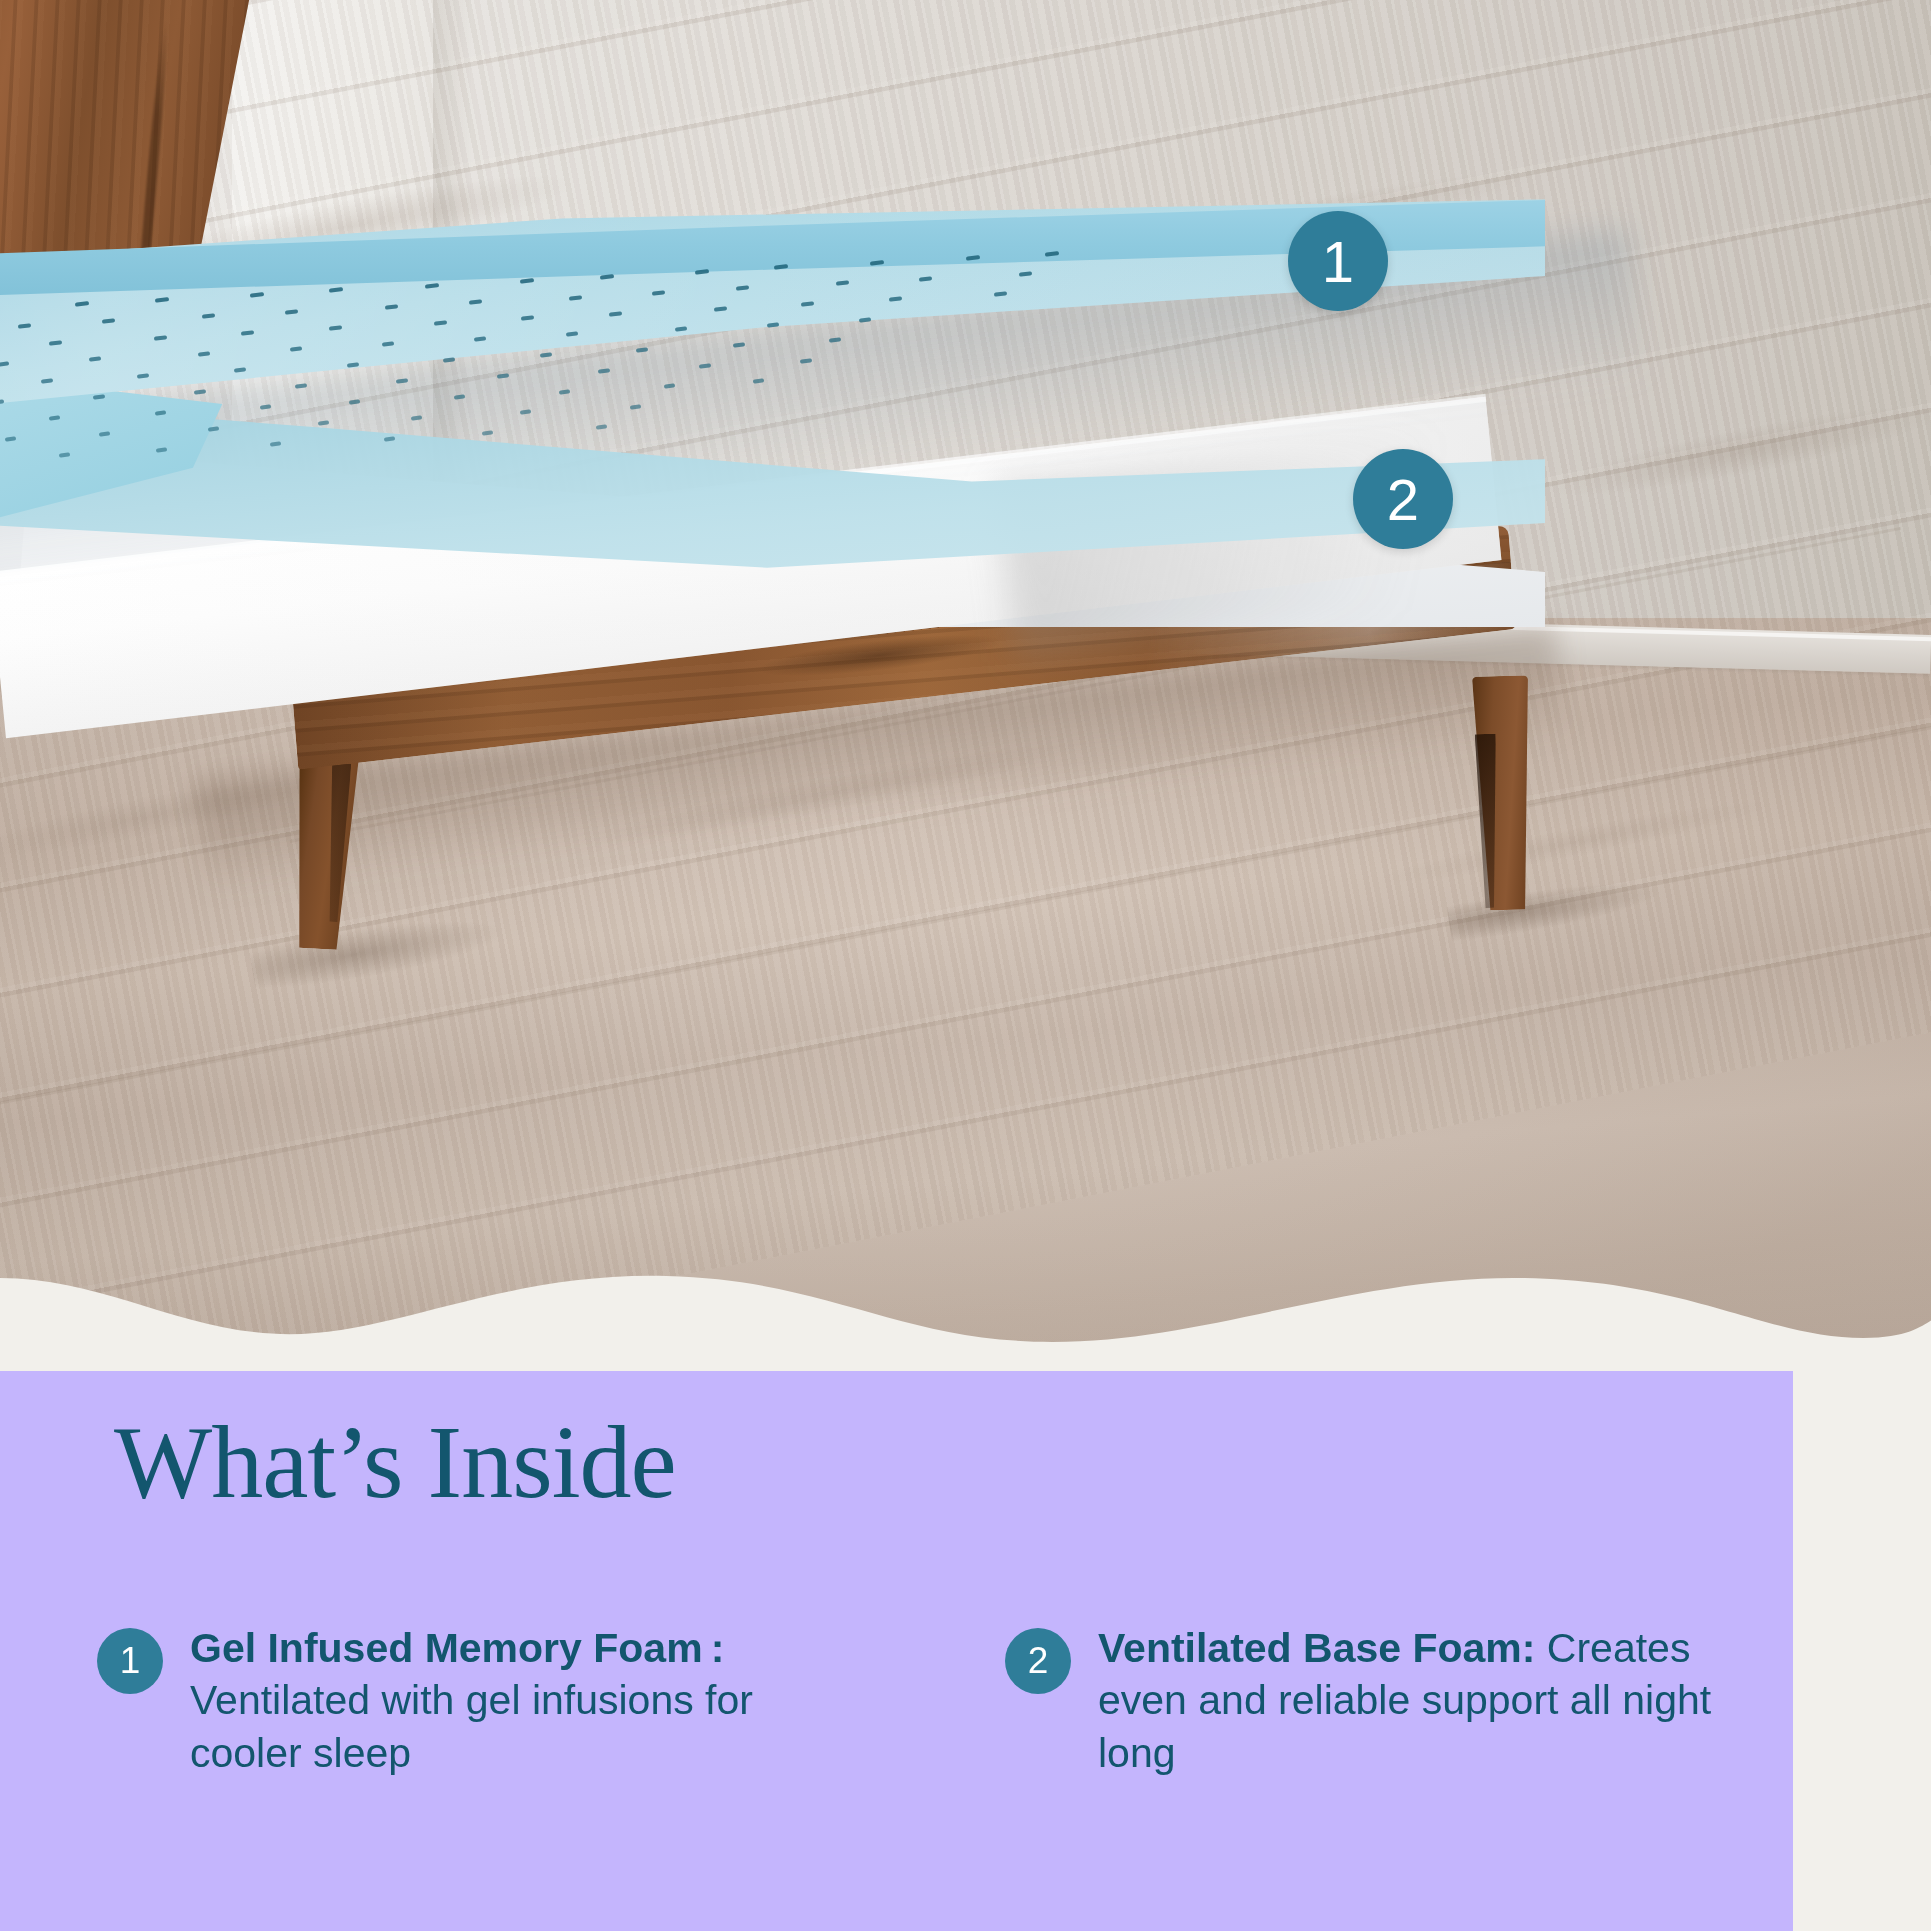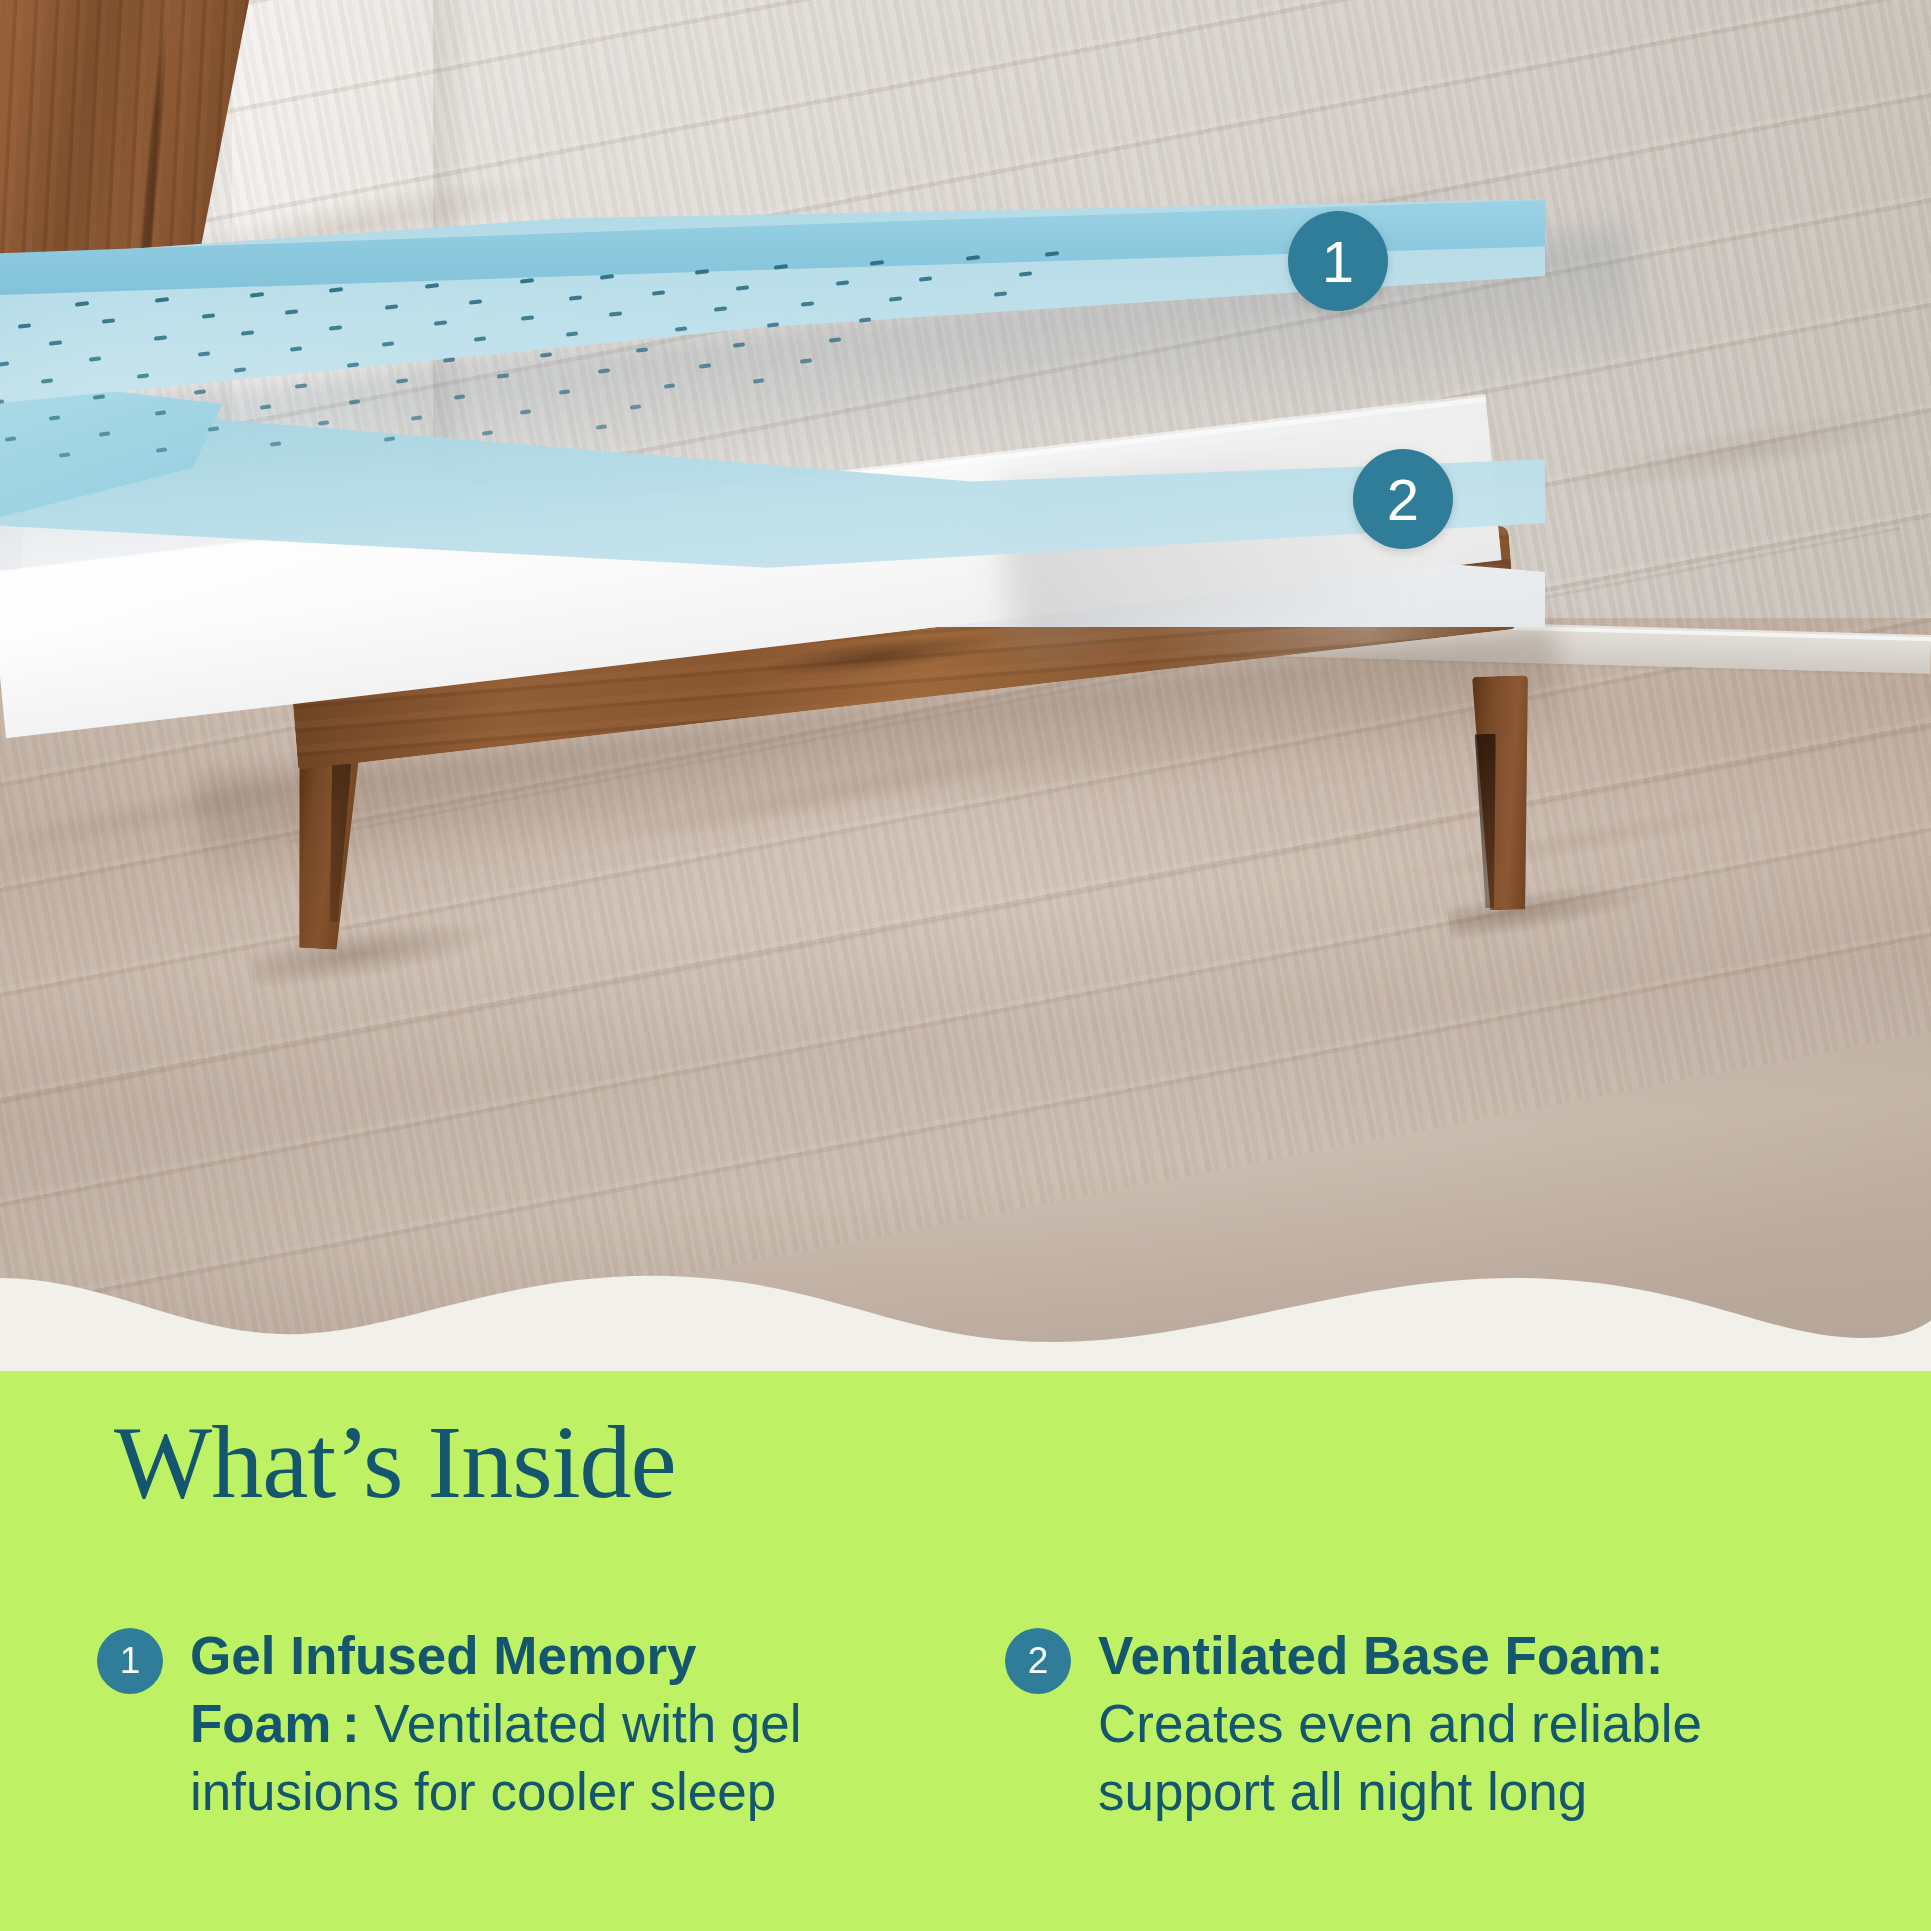--- a/index.html
+++ b/index.html
@@ -287,22 +287,22 @@
 
   
   .wave {
     position:absolute; left:0; bottom:0; width:1931px; height:126px;
     z-index:5;
   }
   .wave svg { display:block; width:1931px; height:126px; }
 
   
   .content {
-    position:absolute; left:0; top:1371px; width:1931px; height:560px;
-    background:#bef264;
+    position:absolute; left:0; top:1371px; width:1793px; height:560px;
+    background:#c4b5fd;
   }
   .title {
     position:absolute; left:114px; top:39px;
     font-family:"Liberation Serif", "DejaVu Serif", serif;
     font-size:104px; line-height:1;
     color:#13566e;
     letter-spacing:-1px;
     white-space:nowrap;
   }
   .cols {
@@ -311,21 +311,21 @@
   }
   .col { display:flex; gap:27px; width:840px; }
   .badge-list {
     flex:0 0 auto;
     width:66px; height:66px; border-radius:50%;
     background:#2f7d99; color:#fff;
     display:flex; align-items:center; justify-content:center;
     font-size:37px; font-weight:400; margin-top:5.8px;
   }
   .col-text {
-    font-size:53px; line-height:1.28; color:#13566e;
+    font-size:41px; line-height:1.28; color:#13566e;
     font-weight:400; max-width:637px;
   }
   .col-text .lead { font-weight:700; }
 </style>
 </head>
 <body>
 
 <div class="page">
 
   <div class="photo">

